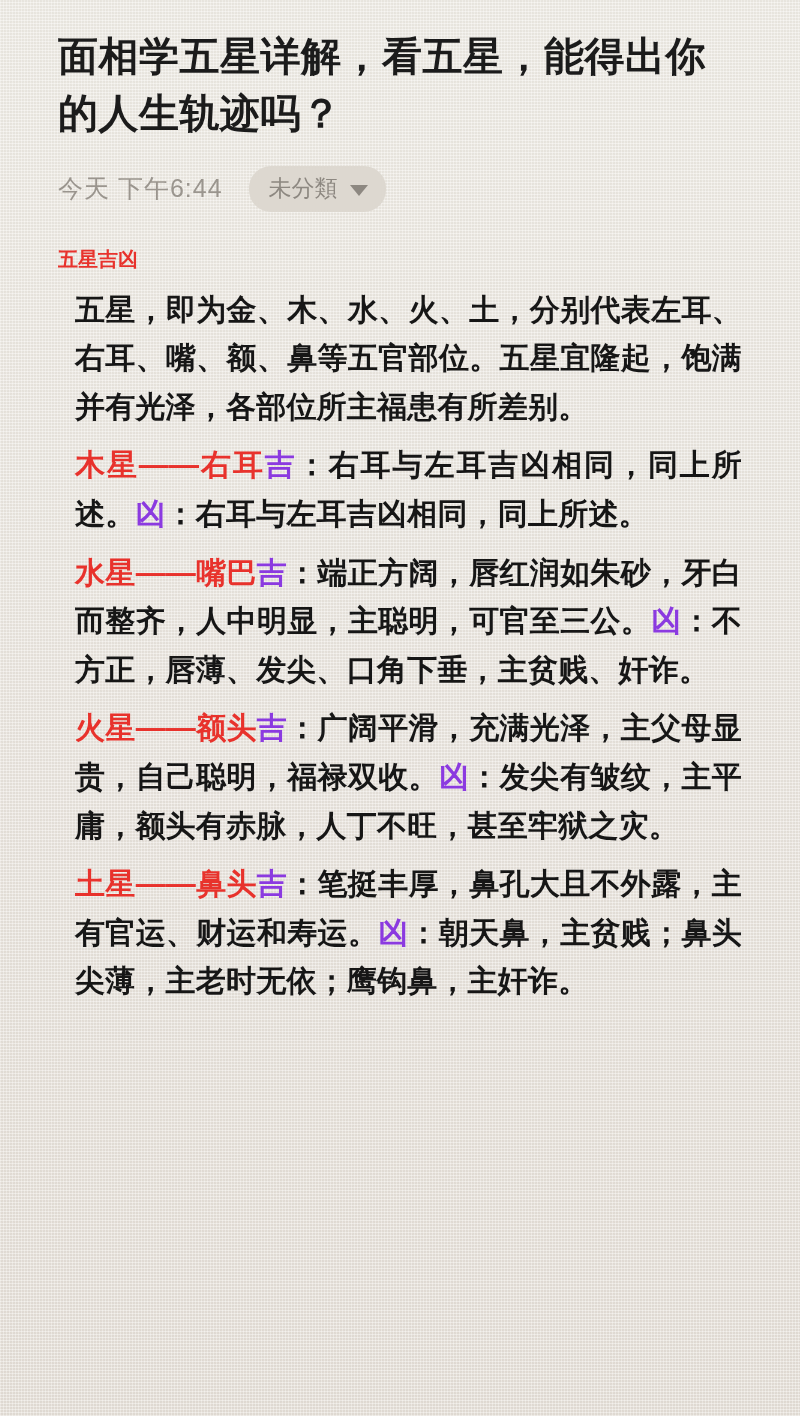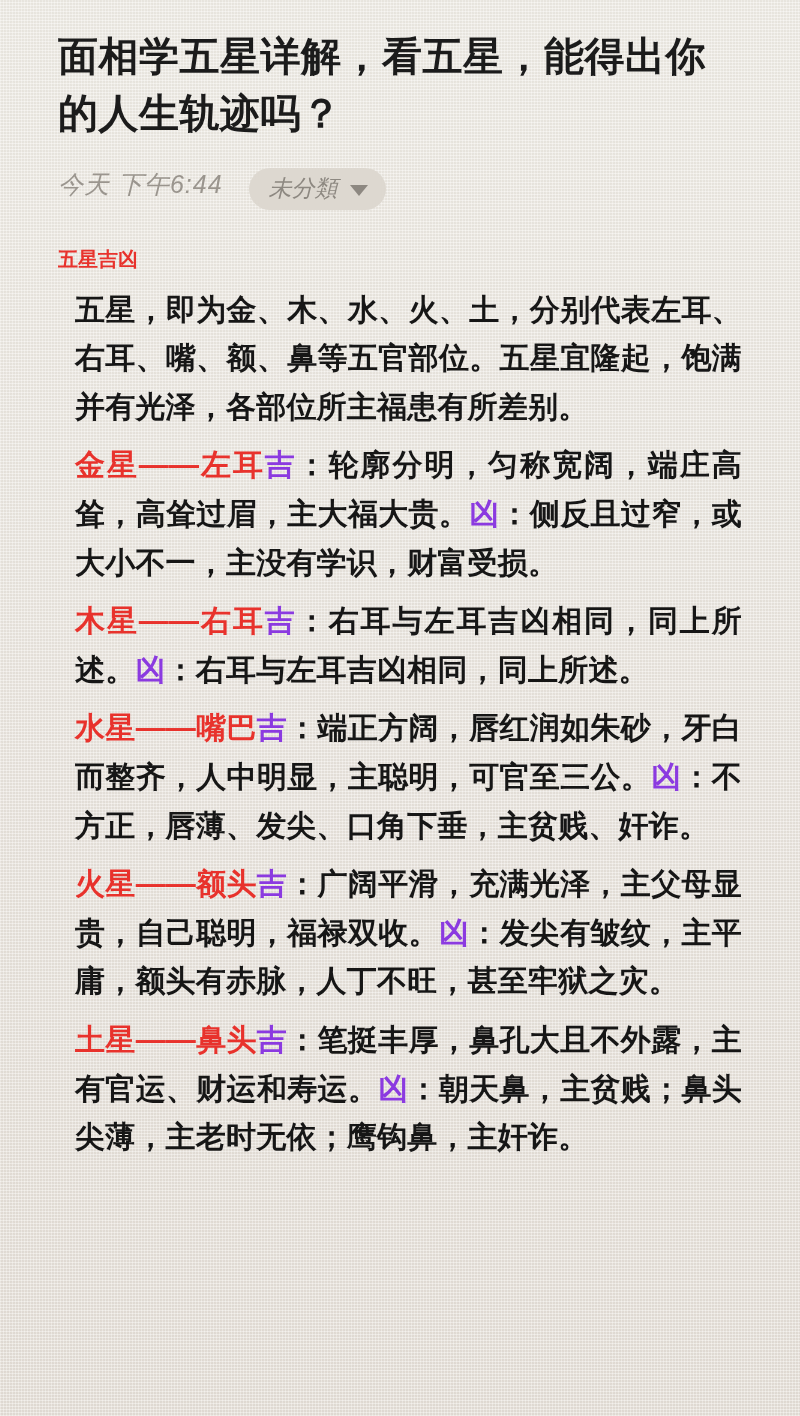--- a/index.html
+++ b/index.html
@@ -28,23 +28,23 @@
     margin: 0;
     padding-top: 28px;
     font-size: 40px;
     line-height: 1.42;
     font-weight: bold;
     color: #1b1b1b;
     letter-spacing: 0.5px;
   }
   .meta-row {
     display: flex;
+    align-items: center;
     margin-top: 26px;
     height: 42px;
-    font-style: italic;
   }
   .meta-date {
     font-size: 25px;
     color: #9a958e;
     letter-spacing: 1px;
     white-space: nowrap;
   }
   .category-chip {
     display: inline-flex;
     align-items: center;
@@ -108,21 +108,20 @@
     <span class="category-chip">
       <span>未分類</span>
       <span class="chip-caret"></span>
     </span>
   </div>
 
   <div class="body">
     <div class="section-heading">五星吉凶</div>
     <div id="paragraphs">
         <p class="para"><span class="dark">五星，即为金、木、水、火、土，分别代表左耳、右耳、嘴、额、鼻等五官部位。五星宜隆起，饱满并有光泽，各部位所主福患有所差别。</span></p>
-        <p class="para"><span class="red">金星——左耳</span><span class="purple">吉</span><span class="dark">：轮廓分明，匀称宽阔，端庄高耸，高耸过眉，主大福大贵。</span><span class="purple">凶</span><span class="dark">：侧反且过窄，或大小不一，主没有学识，财富受损。</span></p>
         <p class="para"><span class="red">木星——右耳</span><span class="purple">吉</span><span class="dark">：右耳与左耳吉凶相同，同上所述。</span><span class="purple">凶</span><span class="dark">：右耳与左耳吉凶相同，同上所述。</span></p>
         <p class="para"><span class="red">水星——嘴巴</span><span class="purple">吉</span><span class="dark">：端正方阔，唇红润如朱砂，牙白而整齐，人中明显，主聪明，可官至三公。</span><span class="purple">凶</span><span class="dark">：不方正，唇薄、发尖、口角下垂，主贫贱、奸诈。</span></p>
         <p class="para"><span class="red">火星——额头</span><span class="purple">吉</span><span class="dark">：广阔平滑，充满光泽，主父母显贵，自己聪明，福禄双收。</span><span class="purple">凶</span><span class="dark">：发尖有皱纹，主平庸，额头有赤脉，人丁不旺，甚至牢狱之灾。</span></p>
         <p class="para"><span class="red">土星——鼻头</span><span class="purple">吉</span><span class="dark">：笔挺丰厚，鼻孔大且不外露，主有官运、财运和寿运。</span><span class="purple">凶</span><span class="dark">：朝天鼻，主贫贱；鼻头尖薄，主老时无依；鹰钩鼻，主奸诈。</span></p>
       </div>
   </div>
 
 </div>
 
 </body></html>

